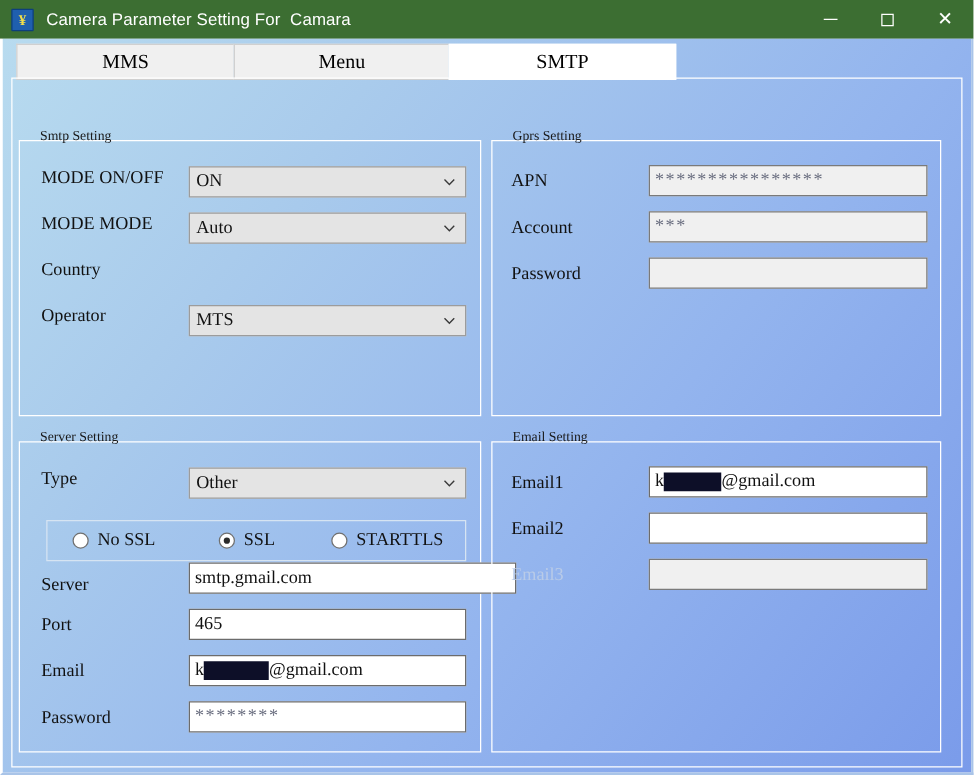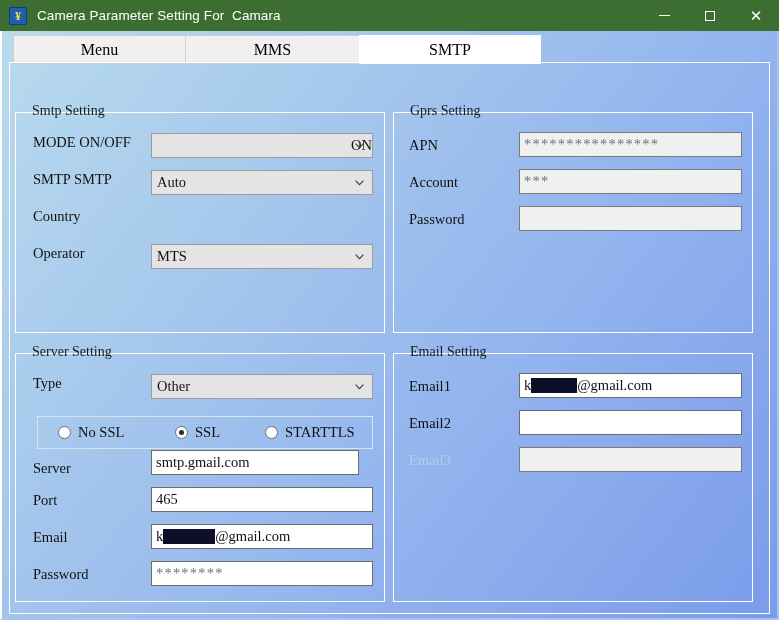--- a/index.html
+++ b/index.html
@@ -135,21 +135,21 @@
     position: absolute;
     border: 1px solid #ffffff;
     box-sizing: border-box;
   }
   .group > .legend {
     position: absolute;
     top: -10px;
     left: 12px;
     padding: 0 5px 0 4px;
     font-family: "Liberation Serif", serif;
-    font-size: 14px;
+    font-size: 11px;
     color: #1a1a1a;
     background: transparent;
     white-space: nowrap;
   }
 
   .g-smtp   { left: 13px;  top: 81px;  width: 370px; height: 221px; }
   .g-gprs   { left: 391px; top: 81px;  width: 360px; height: 221px; }
   .g-server { left: 13px;  top: 322px; width: 370px; height: 249px; }
   .g-email  { left: 391px; top: 322px; width: 360px; height: 249px; }
 
@@ -275,48 +275,48 @@
       </div>
       <div class="win-btn close">
         <span class="glyph-close">✕</span>
       </div>
     </div>
   </div>
 
   <div class="client">
 
     <div class="tabstrip">
+      <div class="tab t2">
+        <span>MMS</span>
+      </div>
       <div class="tab t1">
         <span>Menu</span>
       </div>
-      <div class="tab t2">
-        <span>MMS</span>
-      </div>
       <div class="tab t3">
         <span>SMTP</span>
       </div>
     </div>
 
     <div class="panel-outline"></div>
 
     <div class="group g-smtp">
       <div class="legend">Smtp Setting</div>
 
       <div class="row" style="left:17px; top:21px;">
         <div class="fld-label" style="width:118px;">MODE ON/OFF</div>
       </div>
-      <div class="combo" style="position:absolute; left:135px; top:20px; width:222px;justify-content:flex-end;">
+      <div class="combo" style="position:absolute; left:135px; top:20px; width:222px;">
         <span>ON</span>
         <svg class="chev" viewBox="0 0 9 6">
             <path d="M0.6 0.6 L4.5 4.6 L8.4 0.6" fill="none" stroke="#3a3a3a" stroke-width="1.1"></path>
           </svg>
       </div>
 
       <div class="row" style="left:17px; top:58px;">
-        <div class="fld-label" style="width:118px;">SMTP SMTP</div>
+        <div class="fld-label" style="width:118px;">MODE MODE</div>
       </div>
       <div class="combo" style="position:absolute; left:135px; top:57px; width:222px;">
         <span>Auto</span>
         <svg class="chev" viewBox="0 0 9 6">
             <path d="M0.6 0.6 L4.5 4.6 L8.4 0.6" fill="none" stroke="#3a3a3a" stroke-width="1.1"></path>
           </svg>
       </div>
 
       <div class="row" style="left:17px; top:95px;">
         <div class="fld-label" style="width:118px;">Country</div>
@@ -382,21 +382,21 @@
         </div>
         <div class="radio-item" style="left:227px;">
           <span class="radio-dot"></span>
           <span class="radio-label">STARTTLS</span>
         </div>
       </div>
 
       <div class="row" style="left:17px; top:106px;">
         <div class="fld-label" style="width:118px;">Server</div>
       </div>
-      <div class="txt" style="position:absolute; left:135px; top:96px; width:208px;">
+      <div class="txt" style="position:absolute; left:135px; top:96px; width:262px;">
         <span>smtp.gmail.com</span>
       </div>
 
       <div class="row" style="left:17px; top:138px;">
         <div class="fld-label" style="width:118px;">Port</div>
       </div>
       <div class="txt" style="position:absolute; left:135px; top:133px; width:222px;">
         <span>465</span>
       </div>
 

